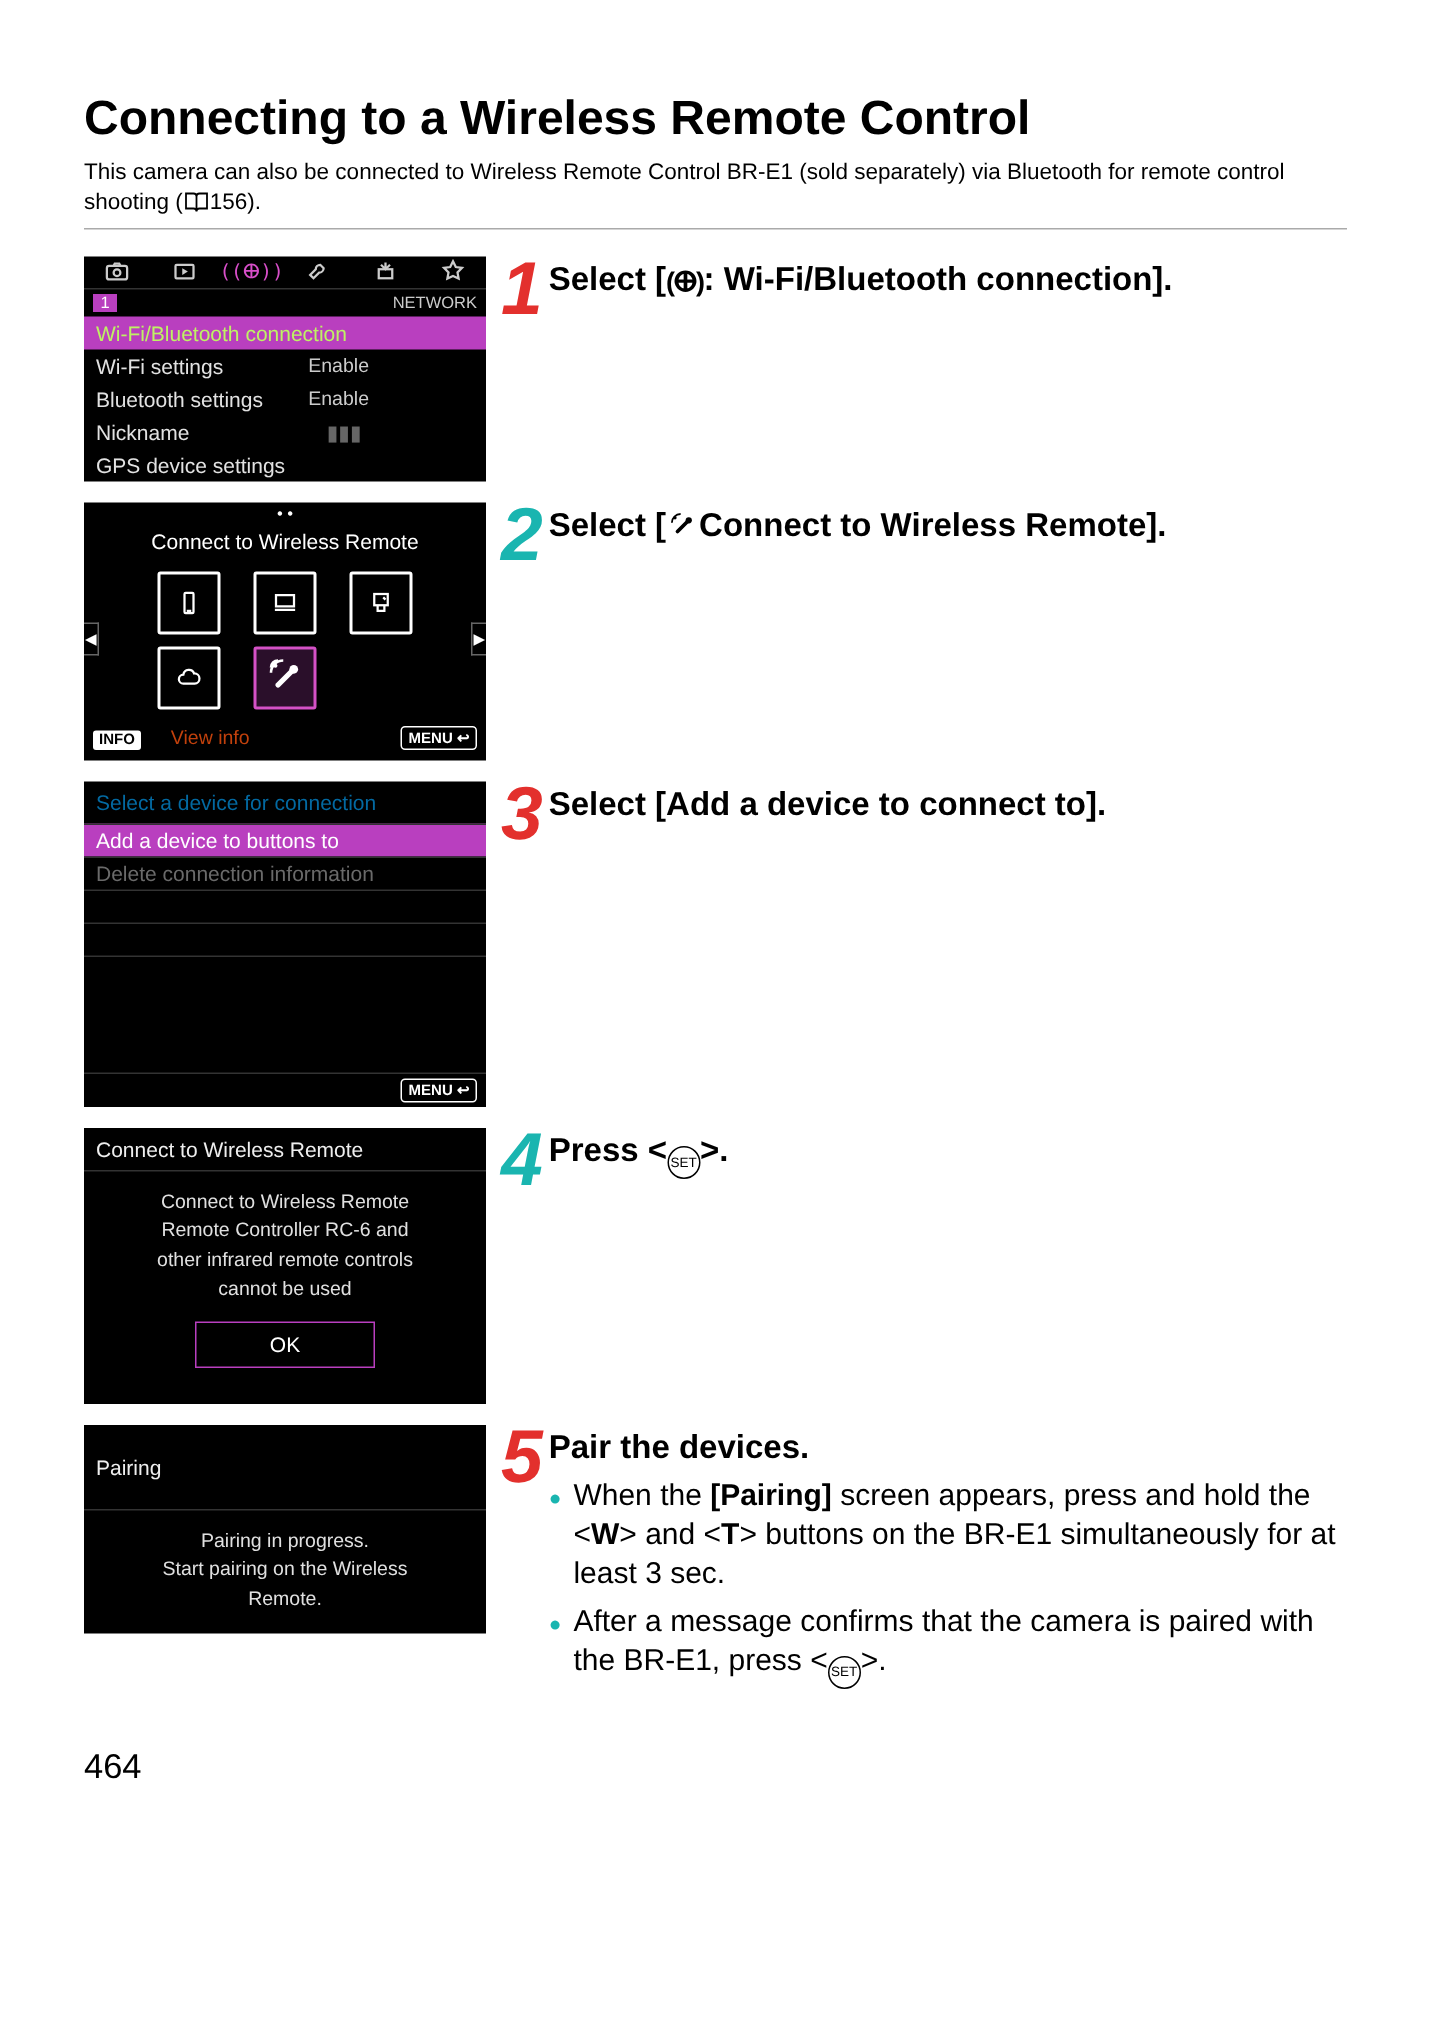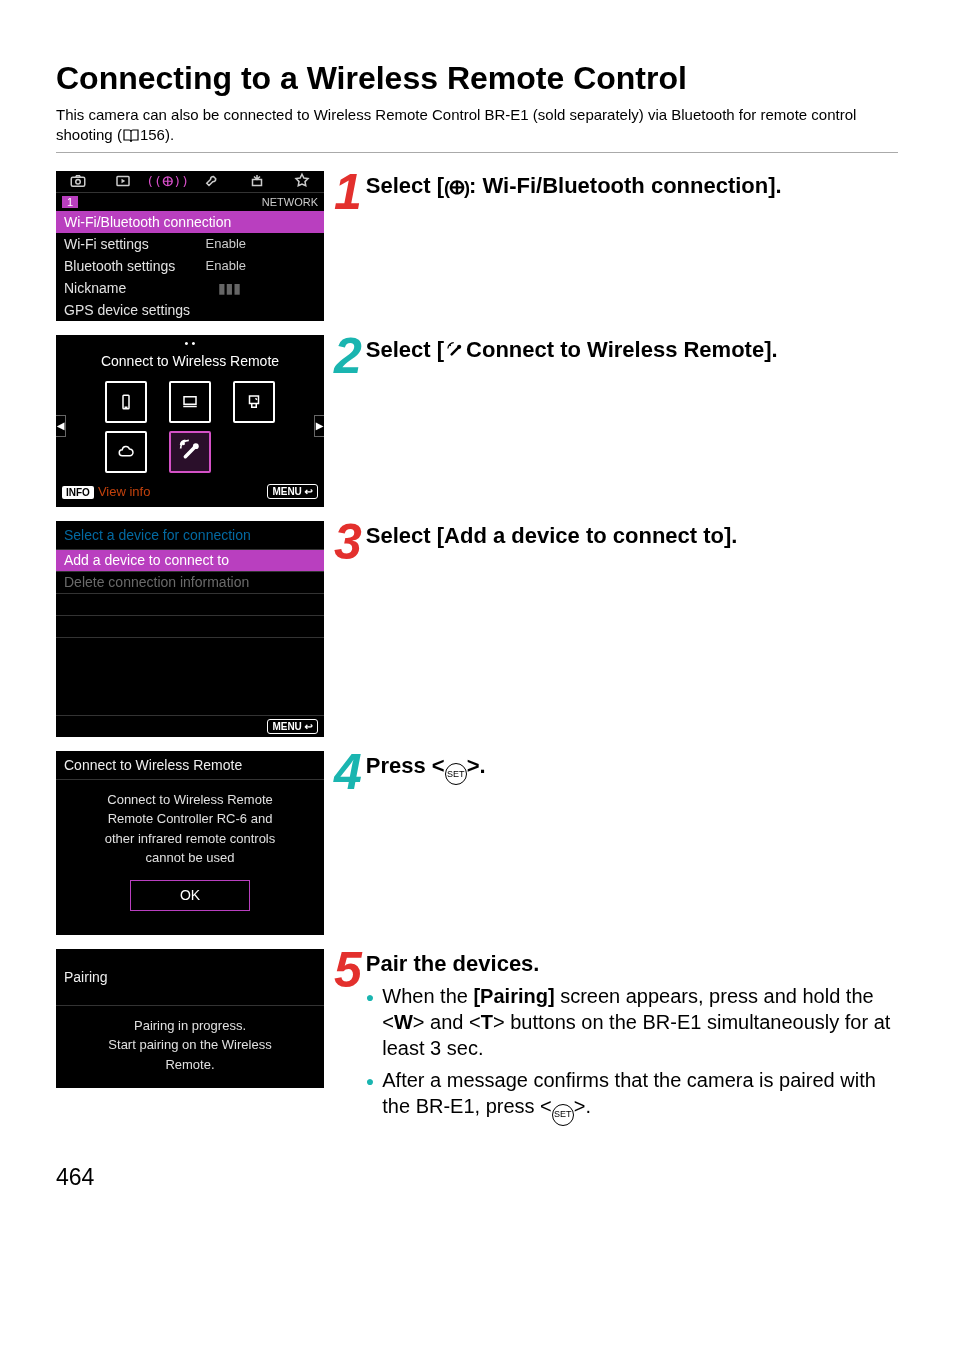--- a/index.html
+++ b/index.html
@@ -21,36 +21,36 @@
 
   
   .panel { background: #000; color: #fff; font-size: 13px; font-family: Arial, sans-serif; }
 
   .p1-tabs { display: flex; height: 22px; align-items: stretch; border-bottom: 1px solid #333; }
   .p1-tab { flex: 1; display: flex; align-items: center; justify-content: center; color: #ccc; }
   .p1-tab.active { color: #d84fc9; }
   .p1-nums { display: flex; height: 18px; align-items: center; padding: 0 6px; color: #38a0ff; font-size: 11px; justify-content: space-between; }
   .p1-net { color: #ccc; font-size: 11px; }
   .p1-row { height: 22px; display: flex; align-items: center; padding: 0 8px; font-size: 14px; color: #e2e2e2; justify-content: space-between; }
-  .p1-row.sel { background: #b93fbf; color: #ffffff; }
+  .p1-row.sel { background: #b93fbf; color: #bef264; }
   .p1-row span.val { color: #ccc; font-size: 13px; }
   .p1-row .blur { color: #666; }
 
   .p2 { position: relative; padding-bottom: 4px; }
   .p2-dots { text-align: center; color: #fff; font-size: 11px; padding: 2px; }
   .p2-title { text-align: center; color: #fff; font-size: 14px; padding: 2px 0 6px; }
   .p2-grid { display: flex; justify-content: center; gap: 22px; padding: 6px 0 2px; }
   .p2-grid2 { display: flex; justify-content: center; gap: 22px; padding: 6px 0 8px; }
   .p2-cell { width: 42px; height: 42px; border: 2px solid #fff; border-radius: 2px; display: flex; align-items: center; justify-content: center; }
   .p2-cell.sel { border-color: #d451c6; background: #2a0f2a; }
   .p2-nav { position: absolute; top: 80px; width: 10px; height: 22px; color: #fff; display: flex; align-items: center; justify-content: center; font-size: 10px; }
   .p2-nav.l { left: 0; border: 1px solid #666; border-left: none; }
   .p2-nav.r { right: 0; border: 1px solid #666; border-right: none; }
   .p2-foot { display: flex; justify-content: space-between; align-items: center; padding: 2px 6px; height: 22px; }
-  .badge { display: inline-block; background: #fff; color: #000; font-size: 10px; font-weight: bold; padding: 1px 4px; border-radius: 2px; margin-right: 4px; }
+  .badge { display: inline-block; background: #fff; color: #000; font-size: 10px; font-weight: bold; padding: 1px 4px; border-radius: 2px; margin-right: 20px; }
   .badge2 { display: inline-block; border: 1px solid #fff; color: #fff; font-size: 10px; font-weight: bold; padding: 1px 4px; border-radius: 3px; }
 
   .p3-head { padding: 6px 8px; color: #0369a1; font-size: 14px; }
   .p3-row { height: 22px; display: flex; align-items: center; padding: 0 8px; font-size: 14px; border-top: 1px solid #333; }
   .p3-row.sel { background: #b93fbf; }
   .p3-row.dim { color: #6a6a6a; }
   .p3-foot { display: flex; justify-content: flex-end; padding: 3px 6px; border-top: 1px solid #333; margin-top: 56px; }
 
   .p4-head { padding: 6px 8px; color: #eee; font-size: 14px; }
   .p4-body { text-align: center; padding: 10px 12px 14px; color: #e0e0e0; font-size: 13px; line-height: 1.5; border-top: 1px solid #333; }
@@ -202,21 +202,21 @@
           <path d="M3.5 9a7 7 0 0 1 7-7" stroke="#000" stroke-width="1.5" fill="none"></path>
         </svg><span>Connect to Wireless Remote].</span>
     </div>
   </div>
 </div>
 
 <div class="step-row">
   <div class="shot-col">
     <div class="panel">
       <div class="p3-head">Select a device for connection</div>
-      <div class="p3-row sel">Add a device to connect to</div>
+      <div class="p3-row sel">Add a device to buttons to</div>
       <div class="p3-row dim">Delete connection information</div>
       <div class="p3-row"></div>
       <div class="p3-row"></div>
       <div class="p3-row"></div>
       <div class="p3-foot">
           <span class="badge2"><span>MENU</span> ↩</span>
         </div>
     </div>
   </div>
   <div class="desc-col">

